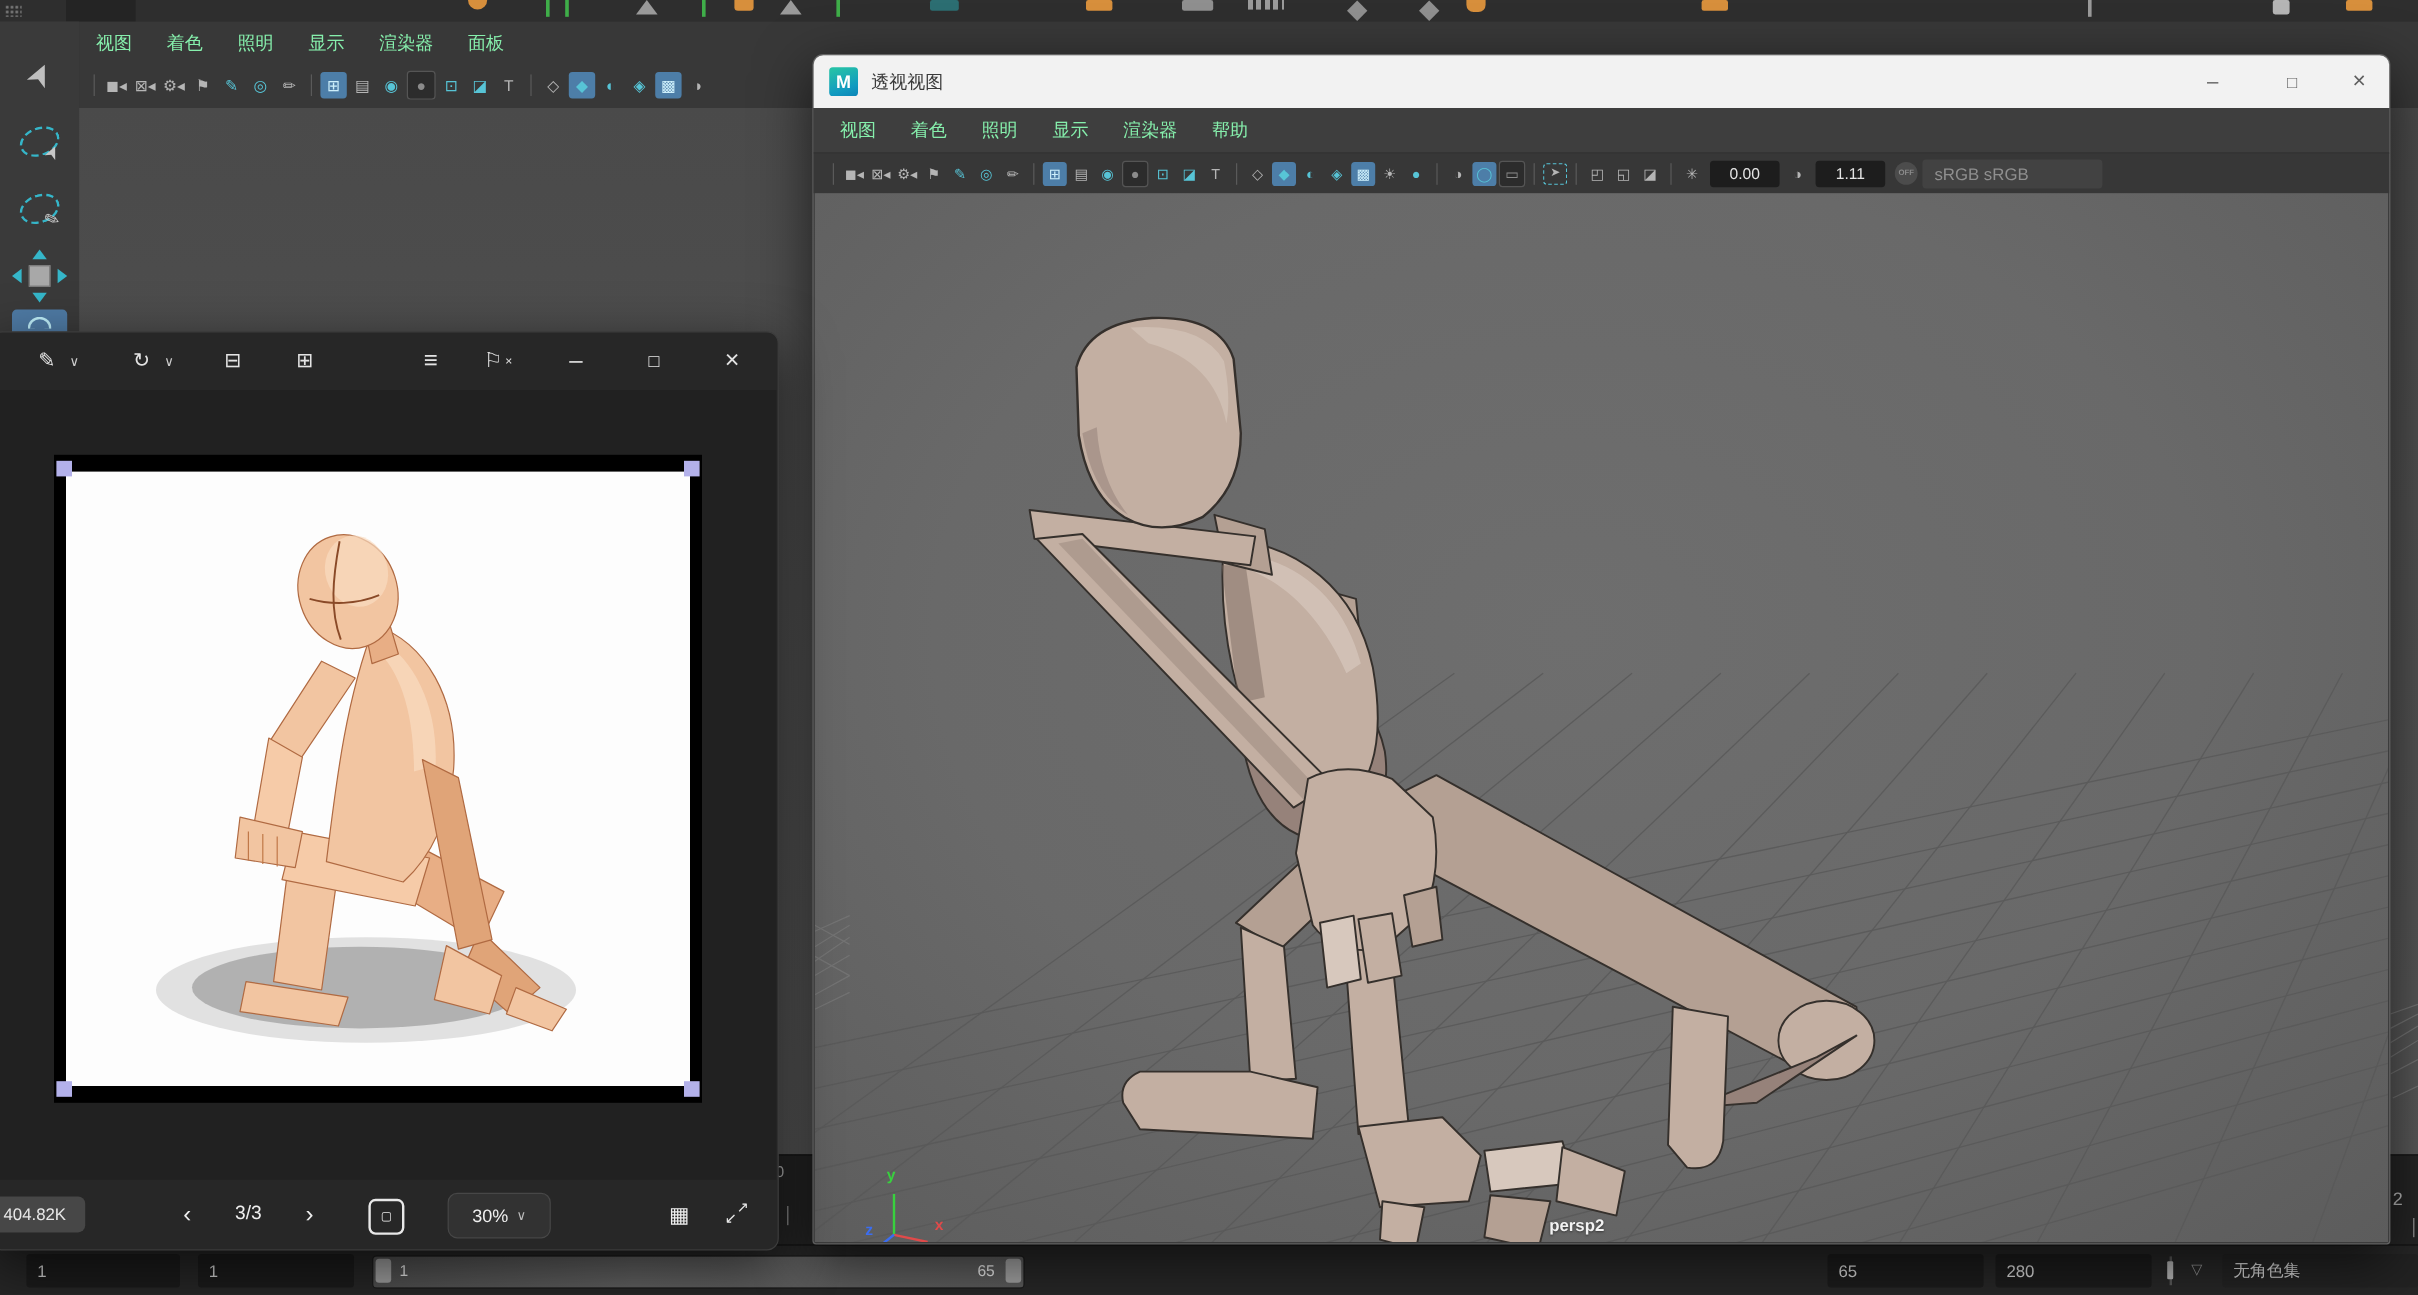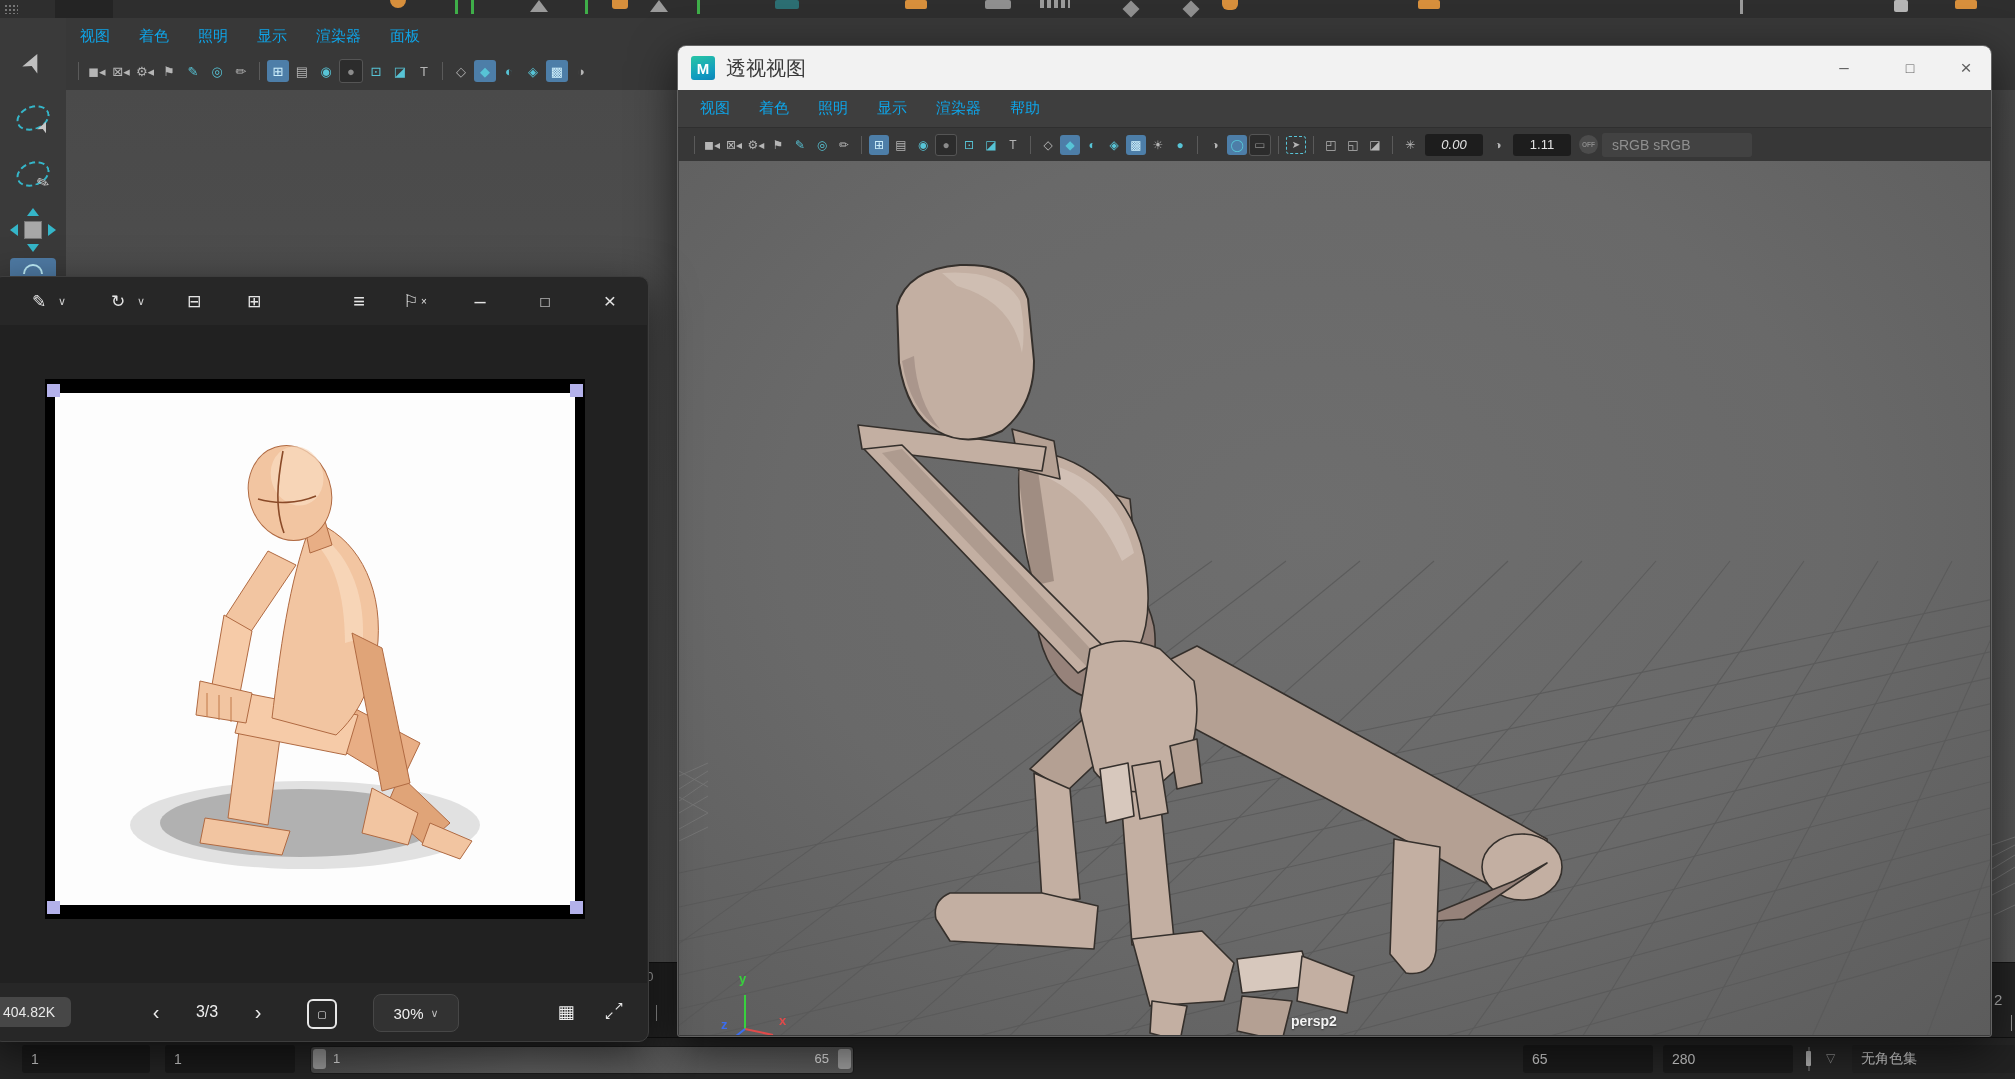--- a/index.html
+++ b/index.html
@@ -16,21 +16,21 @@
   .cursor-glyph{font-size:26px;color:#bfbfbf;display:inline-block;transform:rotate(-65deg);}
   .lasso-ring{width:30px;height:20px;border:2px dashed #35b6c9;border-radius:50%;transform:rotate(-20deg);}
   .mini-arrow{position:absolute;font-size:15px;color:#c7c7c7;transform:rotate(-65deg);right:6px;bottom:2px;}
   .move-core{width:16px;height:16px;background:#a8a8a8;border:1px solid #777;}
   .tri{width:0;height:0;position:absolute;}
   .tri.up{border-left:6px solid transparent;border-right:6px solid transparent;border-bottom:8px solid #35b6c9;top:-2px;left:17px;}
   .tri.down{border-left:6px solid transparent;border-right:6px solid transparent;border-top:8px solid #35b6c9;bottom:-2px;left:17px;}
   .tri.left{border-top:6px solid transparent;border-bottom:6px solid transparent;border-right:8px solid #35b6c9;left:0px;top:14px;}
   .tri.right{border-top:6px solid transparent;border-bottom:6px solid transparent;border-left:8px solid #35b6c9;right:0px;top:14px;}
   .tool-active{background:#4f7ba5;border-radius:4px;}
-  .pmenu{display:flex;align-items:center;color:#0ea5e9;font-size:15px;}
+  .pmenu{display:flex;align-items:center;color:#86efac;font-size:15px;}
   .pmenu span{margin-right:29px;cursor:default;}
   .tbar{display:flex;align-items:center;}
   .ticon{width:22px;height:22px;margin:0 1px;display:flex;align-items:center;justify-content:center;
     color:#b5b5b5;font-size:13px;line-height:1;border-radius:3px;flex:none;}
   .ticon.small{width:20px;height:20px;font-size:12px;}
   .ticon.active{background:#4d7ea8;color:#cdeffb;}
   .ticon.teal{color:#57c4d6;}
   .ticon.pressed{background:#2c2c2c;border:1px solid #555;color:#8b8b8b;}
   .sep{width:1px;height:18px;background:#5a5a5a;margin:0 6px;flex:none;}
   .numfield{background:#1d1d1d;border-radius:3px;color:#e4e4e4;font-size:13px;
@@ -67,21 +67,21 @@
   #expand-icon{position:absolute;width:22px;height:22px;}
   #expand-icon span{position:absolute;font-size:12px;color:#e8e8e8;}
   
   #persp{left:677px;top:45px;width:1315px;height:992px;background:#3c3c3c;border:1px solid #636363;
     border-radius:9px 9px 3px 3px;z-index:30;box-sizing:border-box;}
   #persp-title{position:absolute;left:0;top:0;right:0;height:44px;background:#f2f2f2;border-radius:8px 8px 0 0;}
   #maya-logo{position:absolute;left:13px;top:10px;width:24px;height:24px;border-radius:3px;
     background:linear-gradient(160deg,#25c0a8 10%,#119bc0 70%,#0d85b8);color:#fff;font-weight:bold;
     font-size:15px;display:flex;align-items:center;justify-content:center;}
   #persp-title-text{position:absolute;left:48px;top:0;height:44px;display:flex;align-items:center;
-    color:#3a3a3a;font-size:20px;}
+    color:#3a3a3a;font-size:15px;}
   .winbtn{position:absolute;top:0;width:46px;height:44px;display:flex;align-items:center;justify-content:center;
     color:#5f5f5f;font-size:17px;}
   #persp-menubar{position:absolute;left:0;top:44px;right:0;height:38px;background:#3e3e3e;border-bottom:1px solid #2f2f2f;padding-left:22px;box-sizing:border-box;}
   #persp-toolbar{position:absolute;left:0;top:82px;right:0;height:33px;background:#373737;padding-left:10px;box-sizing:border-box;}
   #persp-view{position:absolute;left:1px;top:115px;right:1px;bottom:1px;overflow:hidden;
     background:radial-gradient(ellipse at 48% 42%,#6e6e6e 0%,#696969 55%,#5c5c5c 100%);}
   #persp-label{position:absolute;left:612px;top:852px;color:#f2f2f2;font-weight:bold;font-size:14px;
     text-shadow:0 1px 2px rgba(0,0,0,.5);}
   #axis-ind{position:absolute;left:42px;top:818px;width:70px;height:72px;}
   .axis-lbl{position:absolute;font-size:13px;font-weight:bold;}
@@ -265,21 +265,21 @@
       <div class="ticon small active teal">◯</div>
       <div class="ticon small pressed">▭</div>
       <div class="sep"></div>
       <div class="ticon small" style="border:1px dashed #57c4d6;width:18px;height:16px;font-size:10px;">➤</div>
       <div class="sep"></div>
       <div class="ticon small">◰</div>
       <div class="ticon small">◱</div>
       <div class="ticon small">◪</div>
       <div class="sep"></div>
       <div class="ticon small">✳</div>
-      <div class="numfield" style="width:58px;height:22px;margin:0 4px;font-style:italic;">0.00</div>
+      <div class="numfield" style="width:58px;height:22px;margin:0 4px;">0.00</div>
       <div class="ticon small">◑</div>
       <div class="numfield" style="width:58px;height:22px;margin:0 4px;">1.11</div>
       <div id="off-circle">OFF</div>
       <div id="vt-field">sRGB sRGB</div>
     </div>
 
     <div id="persp-view">
       <svg width="1313" height="876" viewBox="677 160 1313 876">
 
         <g id="floor-grid" stroke="#595959" stroke-width="1.1" opacity="0.85">

